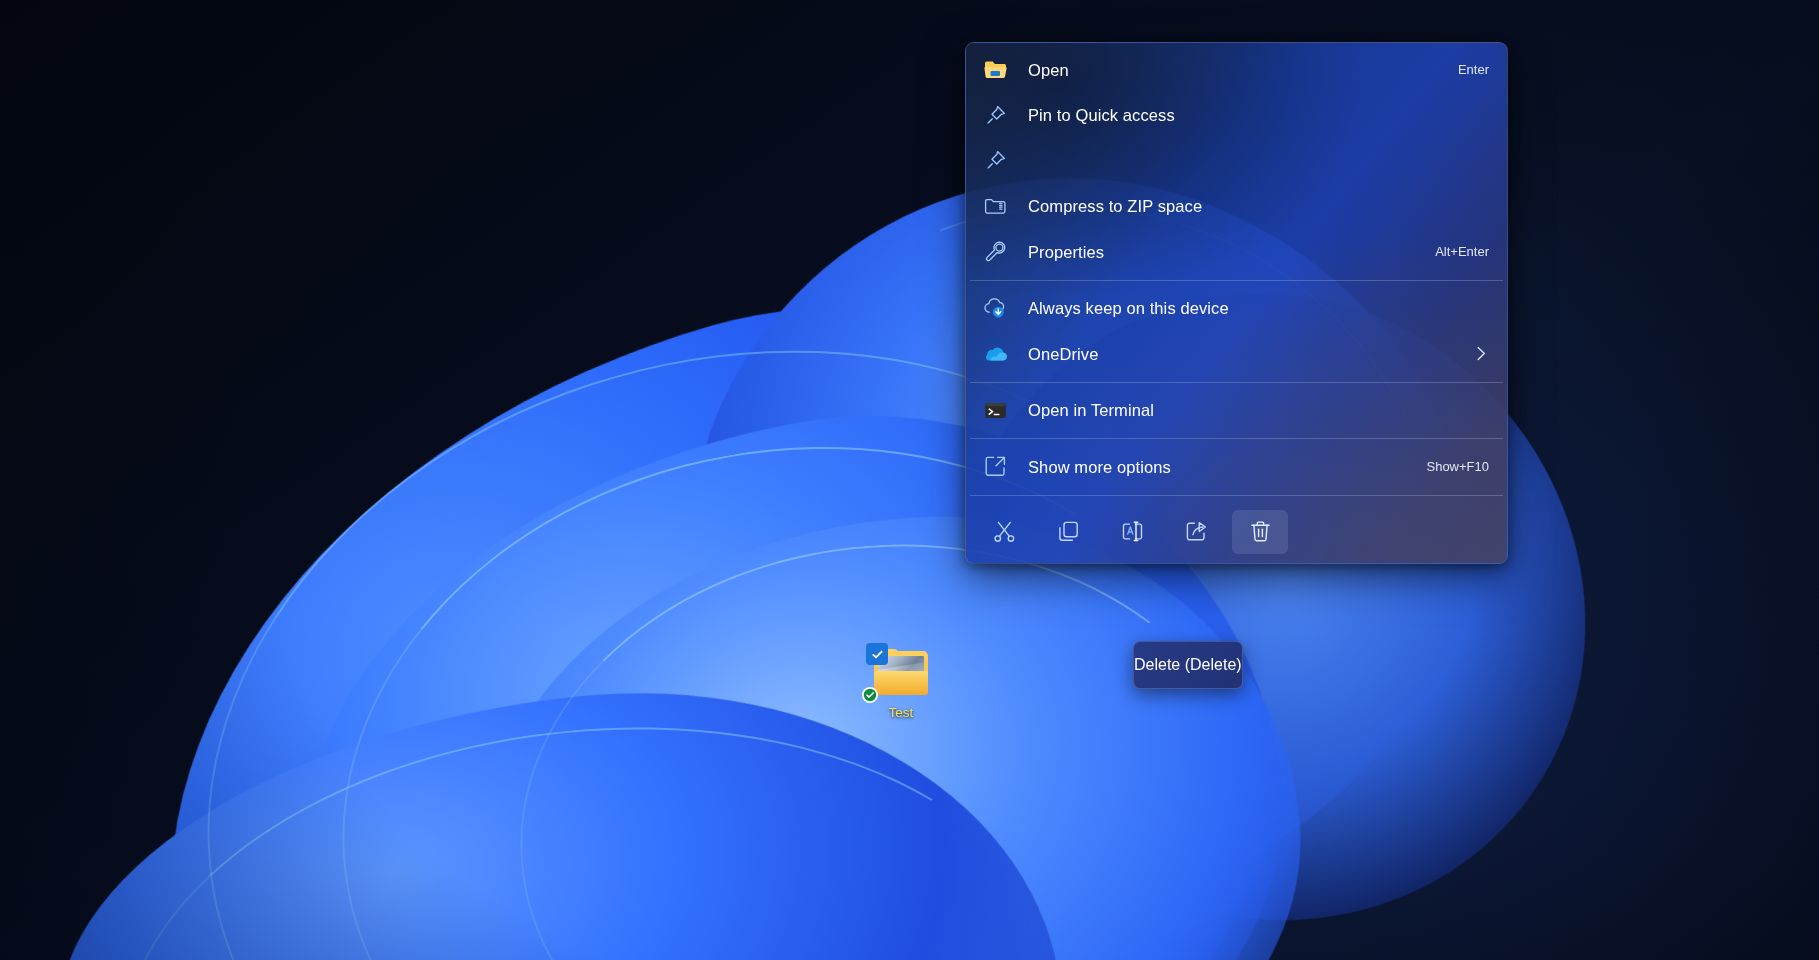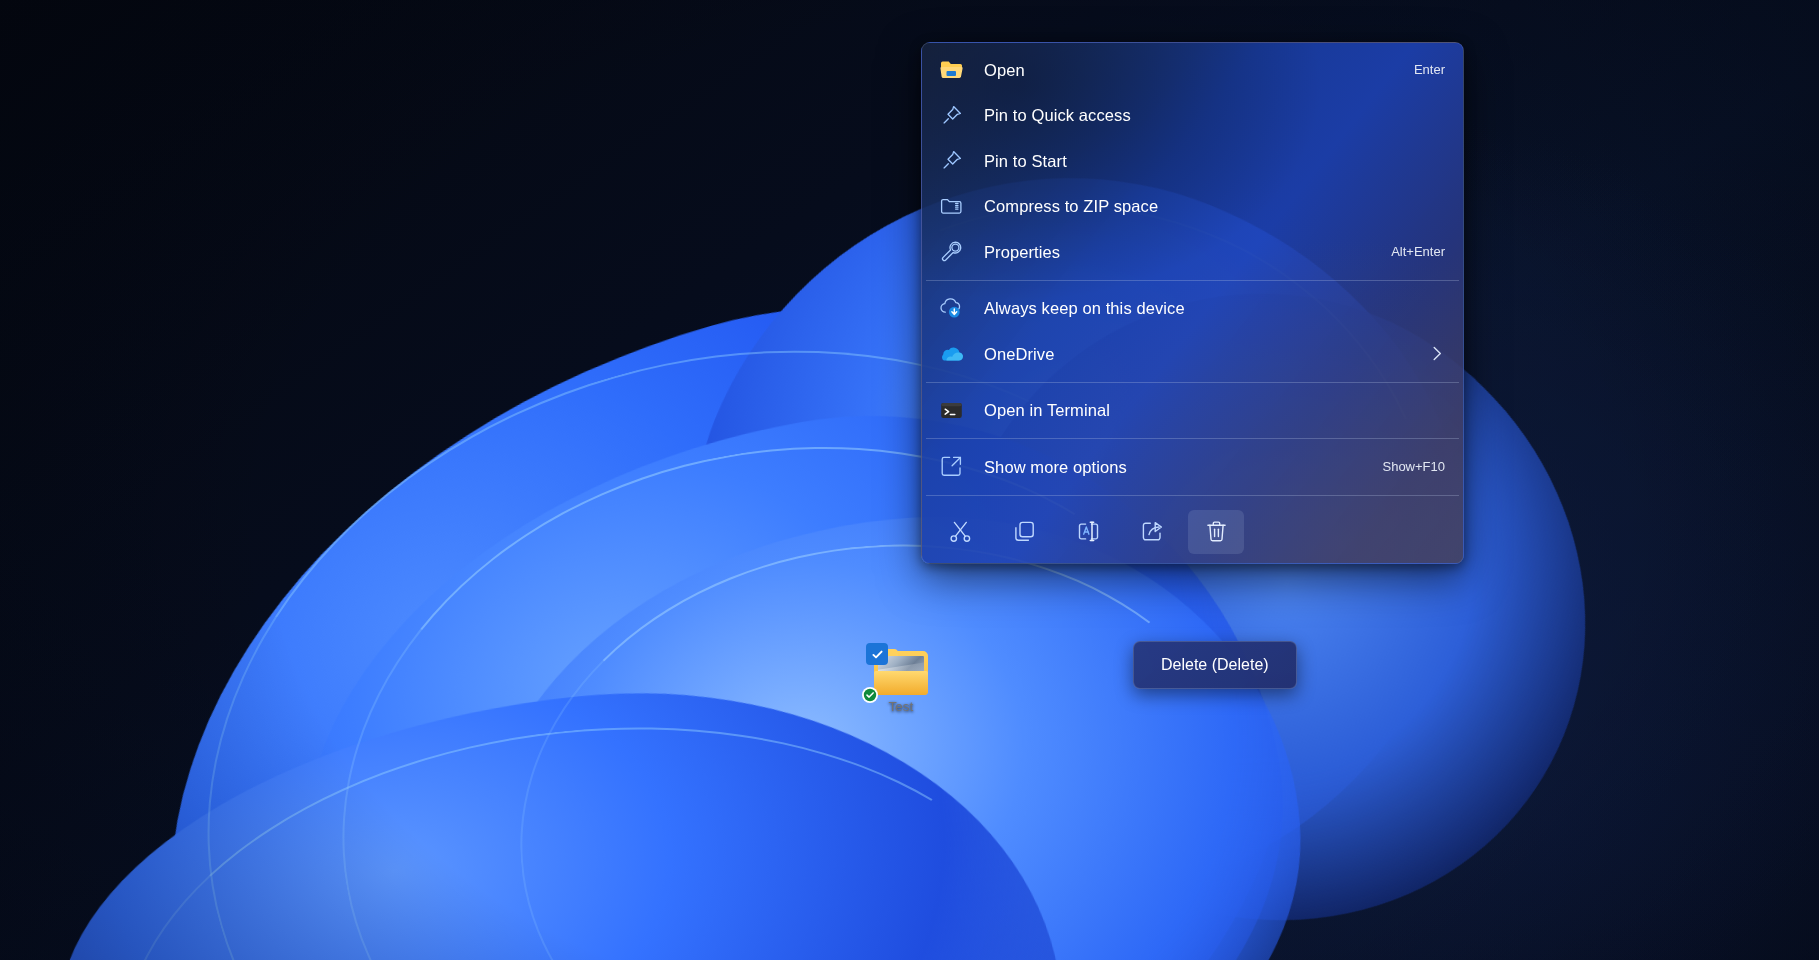--- a/index.html
+++ b/index.html
@@ -154,31 +154,32 @@
     background: #1b74d8;
     display: flex; align-items: center; justify-content: center;
   }
   .sync-badge {
     position: absolute; left: -10px; top: 38px;
     width: 16px; height: 16px; border-radius: 50%;
     background: #ffffff;
     display: flex; align-items: center; justify-content: center;
   }
   .icon-label {
+    margin-top: 6px;
     font-size: 13.5px;
-    color: #737373;
+    color: #fde047;
     text-shadow: 0 1px 3px rgba(0,0,0,0.85);
     white-space: nowrap;
     line-height: 16px;
   }
 
   
   #context-menu {
     position: absolute;
-    left: 921px;
+    left: 965px;
     top: 42px;
     width: 543px;
     border-radius: 9px;
     border: 1px solid rgba(160,175,210,0.22);
     background:
       linear-gradient(128deg,
         rgba(28,42,70,0.93) 0%,
         rgba(26,52,112,0.92) 16%,
         rgba(26,62,165,0.90) 36%,
         rgba(30,66,180,0.90) 52%,
@@ -265,21 +266,21 @@
   .action-btn.active {
     background: rgba(175,190,225,0.16);
   }
 
   
   #tooltip {
     position: absolute;
     left: 1133px;
     top: 641px;
     height: 48px;
-    padding: 0 27px;
+    padding: 0 0;
     display: flex;
     align-items: center;
     border-radius: 7px;
     border: 1px solid rgba(150,168,205,0.30);
     background: linear-gradient(140deg, rgba(38,56,128,0.96), rgba(34,48,112,0.97));
     box-shadow: 0 6px 18px rgba(0,0,0,0.45);
     z-index: 40;
   }
   #tooltip .tt-text {
     font-size: 16px;
@@ -361,21 +362,20 @@
 
       <div class="menu-item">
         <span class="mi-icon">
           <svg width="23" height="23" viewBox="0 0 23 23">
             <g fill="none" stroke="#9dc6ff" stroke-width="1.35" stroke-linejoin="round" stroke-linecap="round">
               <path d="M13.6 2.6 L20.4 9.4 L17.4 10.3 L12.7 15 L8 10.3 L12.7 5.6 Z"></path>
               <path d="M8.3 14.7 L4.1 18.9"></path>
             </g>
           </svg>
         </span>
-        <span class="mi-label">Pin to Start</span>
         <span class="mi-accel"></span>
       </div>
 
       <div class="menu-item">
         <span class="mi-icon">
           <svg width="23" height="20" viewBox="0 0 23 20">
             <g fill="none" stroke="#a9cdff" stroke-width="1.3" stroke-linejoin="round">
               <path d="M1.6 5.1a1.5 1.5 0 0 1 1.5-1.5h4.4l1.8 2.1h10.1a1.5 1.5 0 0 1 1.5 1.5v8.4a1.5 1.5 0 0 1-1.5 1.5H3.1a1.5 1.5 0 0 1-1.5-1.5z"></path>
             </g>
             <g stroke="#a9cdff" stroke-width="1.25" stroke-linecap="round">

